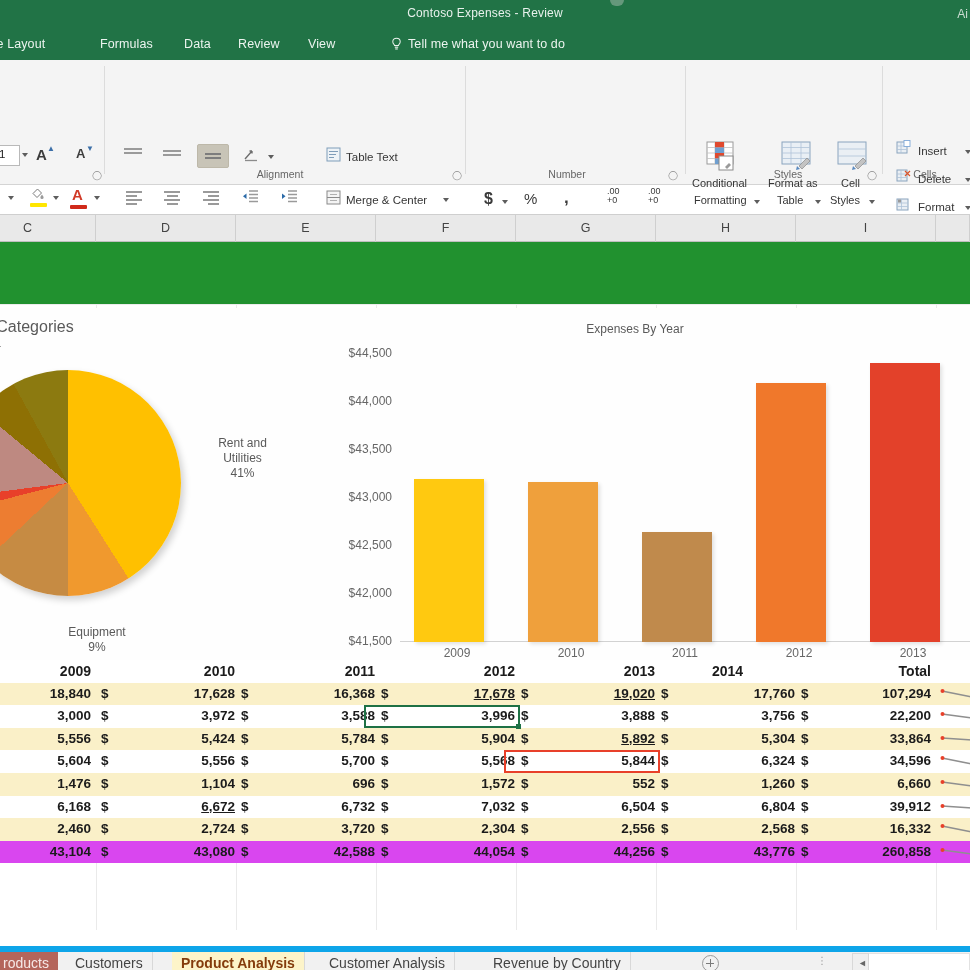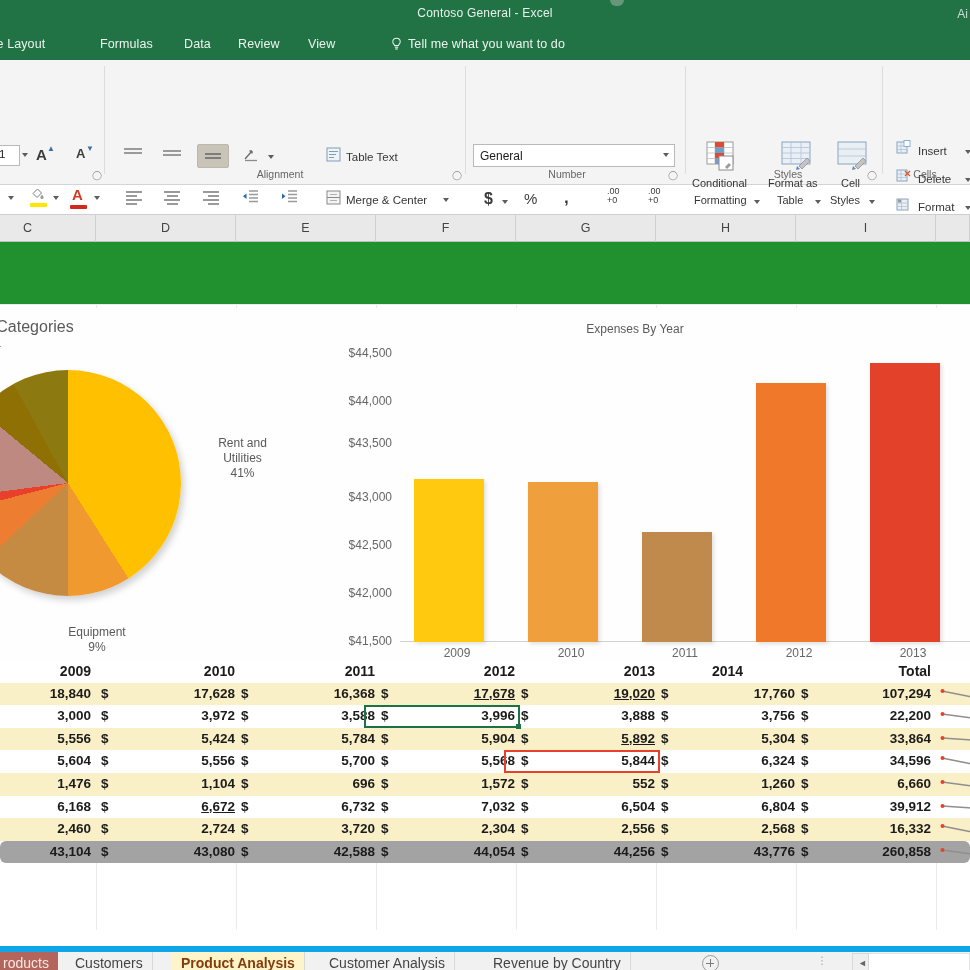--- a/index.html
+++ b/index.html
@@ -161,23 +161,23 @@
   }
   .bar-xtick {
     position: absolute; top: 338px; font-size: 12px; color: #666;
     text-align: center; white-space: nowrap;
   }
 
   
   .tbl { position: absolute; left: 0; top: 660px; width: 970px; }
   .tbl-row { position: relative; width: 970px; height: 22.6px; }
   .tbl-row.odd  { background: #faf0c8; }
-  .tbl-row.even { background: #ffffff; border-radius: 6px; }
+  .tbl-row.even { background: #ffffff; }
   .tbl-row.header { background: #ffffff; }
-  .tbl-row.total  { background: #a3a3a3; }
+  .tbl-row.total  { background: #d946ef; }
   .cell-num {
     position: absolute; top: 0; height: 22.6px; line-height: 22.6px;
     text-align: right; font-size: 13.5px; color: #1b1b1b;
     padding-right: 5px; font-weight: 700;
   }
   .cell-dollar {
     position: absolute; top: 0; height: 22.6px; line-height: 22.6px;
     font-size: 13.5px; color: #1b1b1b; font-weight: 700;
   }
   .cell-hdr {
@@ -232,21 +232,21 @@
   .hscroll-track {
     position: absolute; top: 1px; height: 21px; background: #ffffff;
     border: 1px solid #e2e2e2; border-left: none;
   }
 </style>
 </head>
 <body>
 
 <div class="titlebar">
   <div class="titlebar-nub"></div>
-  <div class="titlebar-text">Contoso General - Excel</div>
+  <div class="titlebar-text">Contoso Expenses - Review</div>
   <div class="titlebar-user">Ai</div>
 </div>
 
 <div class="ribbon-tabs">
   <div class="ribbon-tab" style="left:-26px">Page Layout</div>
   <div class="ribbon-tab" style="left:100px">Formulas</div>
   <div class="ribbon-tab" style="left:184px">Data</div>
   <div class="ribbon-tab" style="left:238px">Review</div>
   <div class="ribbon-tab" style="left:308px">View</div>
   <svg class="tellme-bulb" viewBox="0 0 14 16">
@@ -336,24 +336,20 @@
     <path d="M2 8.5h13" stroke="#8a8a8a" stroke-width="1"></path>
     <path d="M5 5.5h7 M5 11.5h7" stroke="#b0b0b0" stroke-width="1"></path>
   </svg>
   <div class="rb-label" style="left:346px; top:134px;">Merge &amp; Center</div>
   <div class="tri-down" style="left:443px; top:138px;"></div>
   <div class="rb-grouplabel" style="left:240px; width:80px;">Alignment</div>
   <div class="rb-dialoglauncher" style="left:452px;">◯</div>
 
   <div class="rb-sep" style="left:465px"></div>
 
-  <div class="numbox">
-    <span>General</span>
-    <span class="caret"></span>
-  </div>
   <div class="rb-label" style="left:484px; top:130px; font-size:16px; font-weight:700; color:#3a3a3a;">$</div>
   <div class="tri-down" style="left:502px; top:140px;"></div>
   <div class="rb-label" style="left:524px; top:130px; font-size:15px; color:#3a3a3a;">%</div>
   <div class="rb-label" style="left:564px; top:128px; font-size:17px; font-weight:700; color:#3a3a3a;">,</div>
   <div class="rb-label" style="left:607px; top:126px; font-size:9px; color:#3a3a3a;">.00</div>
   <div class="rb-label" style="left:607px; top:135px; font-size:9px; color:#3a3a3a;">+0</div>
   <div class="rb-label" style="left:648px; top:126px; font-size:9px; color:#3a3a3a;">.00</div>
   <div class="rb-label" style="left:648px; top:135px; font-size:9px; color:#3a3a3a;">+0</div>
   <div class="rb-grouplabel" style="left:527px; width:80px;">Number</div>
   <div class="rb-dialoglauncher" style="left:668px;">◯</div>
@@ -470,21 +466,21 @@
 </div>
 
 <div class="bar-chart">
   <div class="bar-title">Expenses By Year</div>
   <div class="bar-axis"></div>
 
   <div class="bar-ytick" style="left:20px; width:72px; top:326px;">$41,500</div>
   <div class="bar-ytick" style="left:20px; width:72px; top:278px;">$42,000</div>
   <div class="bar-ytick" style="left:20px; width:72px; top:230px;">$42,500</div>
   <div class="bar-ytick" style="left:20px; width:72px; top:182px;">$43,000</div>
-  <div class="bar-ytick" style="left:20px; width:72px; top:128px;">$43,500</div>
+  <div class="bar-ytick" style="left:20px; width:72px; top:134px;">$43,500</div>
   <div class="bar-ytick" style="left:20px; width:72px; top:86px;">$44,000</div>
   <div class="bar-ytick" style="left:20px; width:72px; top:38px;">$44,500</div>
 
   <div id="barsHost" style="position:absolute; left:100px; top:30px; width:570px; height:304px;">
       <div class="bar-rect" style="left: 14px; width: 70px; height: 162.539px; background: rgb(255, 201, 16);"></div>
       <div class="bar-rect" style="left: 128px; width: 70px; height: 160.107px; background: rgb(239, 160, 60);"></div>
       <div class="bar-rect" style="left: 242px; width: 70px; height: 110.251px; background: rgb(192, 138, 76);"></div>
       <div class="bar-rect" style="left: 356px; width: 70px; height: 258.805px; background: rgb(240, 120, 43);"></div>
       <div class="bar-rect" style="left: 470px; width: 70px; height: 279.275px; background: rgb(227, 65, 42);"></div>
     </div>

